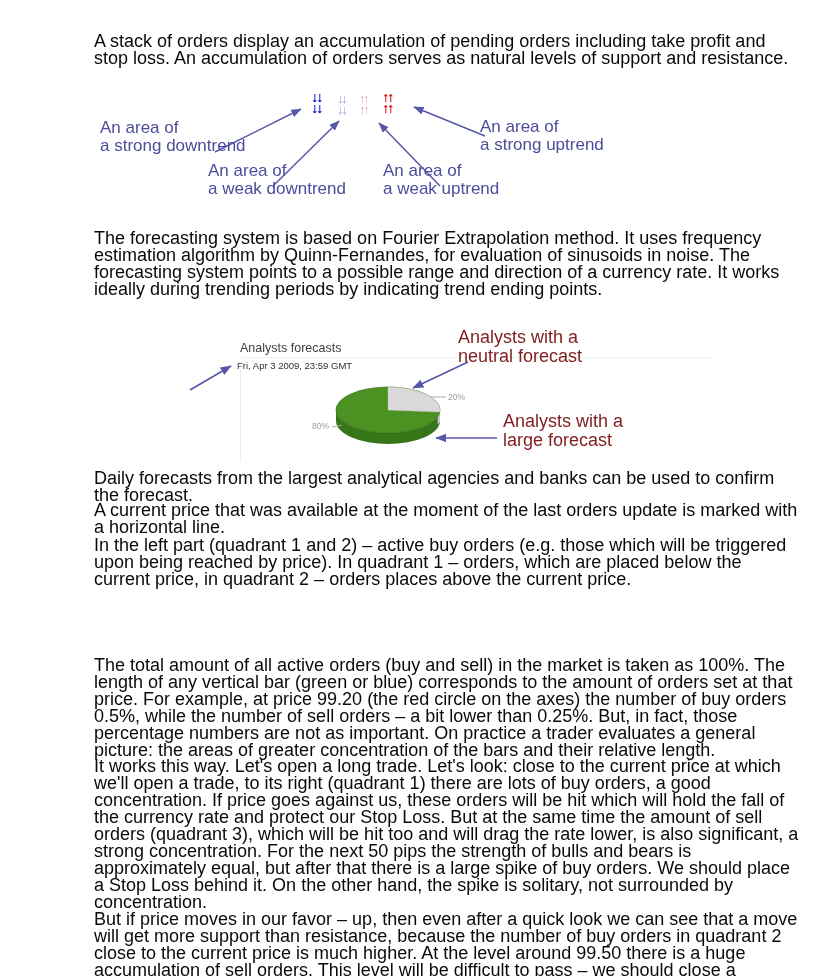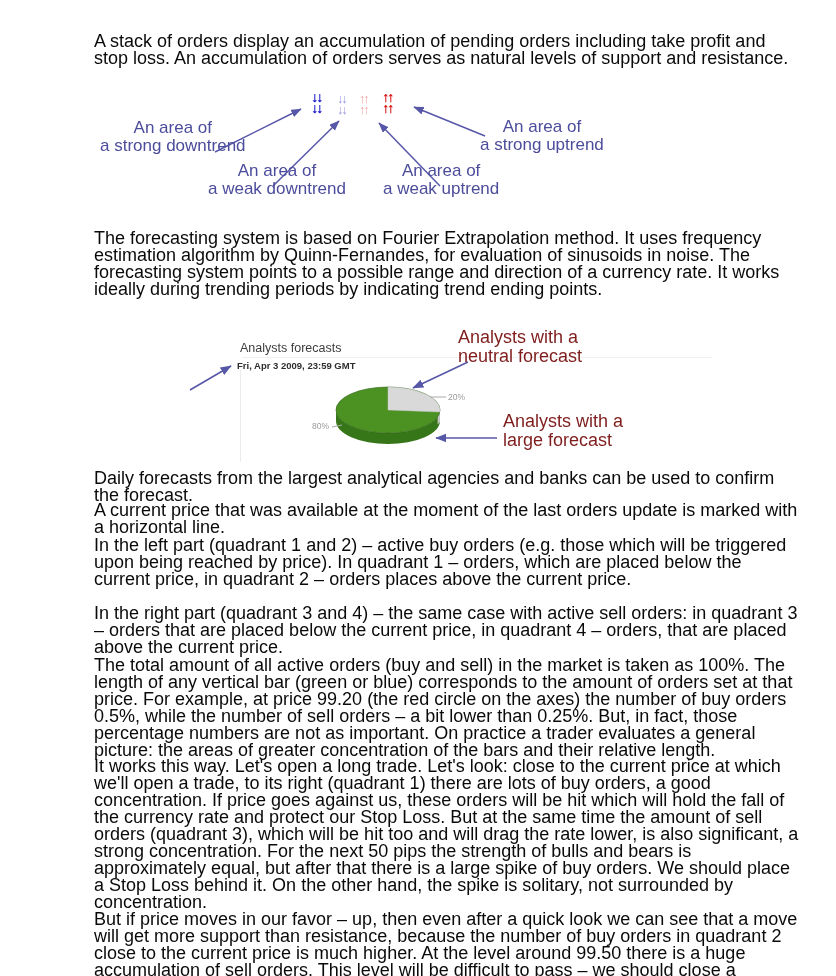--- a/index.html
+++ b/index.html
@@ -13,26 +13,26 @@
   
   .diagram{position:absolute;}
   .d1{left:90px;top:88px;width:620px;height:124px;}
   .connectors{position:absolute;left:0;top:0;}
   .arrow-group{position:absolute;font-size:14px;line-height:11px;letter-spacing:-2px;
         text-align:center;white-space:nowrap;padding-right:2px;}
   .arrow-group .row{display:block;}
   .arrow-group.strong{font-weight:bold;text-shadow:0.4px 0 currentColor;}
   .arrow-group.weak{font-size:12.5px;}
   .dlabel{position:absolute;color:#4c4c9c;font-size:17px;line-height:18px;white-space:nowrap;}
-  .dlabel span{display:block;text-align:center;}
+  .dlabel span{display:block;}
 
   
   .d2{left:90px;top:326px;width:660px;height:142px;}
   .fd-title{position:absolute;left:150px;top:15px;font-size:12.5px;color:#3d3d3d;white-space:nowrap;}
-  .fd-ts{position:absolute;left:147px;top:34px;font-size:9.5px;font-weight:bold;color:#2e2e2e;white-space:nowrap;}
+  .fd-ts{position:absolute;left:147px;top:34px;font-size:9.5px;font-weight:normal;color:#2e2e2e;white-space:nowrap;}
   .fd-vline{position:absolute;left:150px;top:44px;width:1px;height:92px;background:#ececec;}
   .fd-hline{position:absolute;left:152px;top:31px;width:470px;height:1px;background:#f0f0f0;}
   .fd-label{position:absolute;color:#7f1d1d;font-size:18px;line-height:19px;white-space:nowrap;}
   .fd-label span{display:block;}
   .pct{position:absolute;font-size:8.5px;color:#9a9a9a;white-space:nowrap;}
 </style>
 </head>
 <body>
 
 <div class="page">
@@ -126,17 +126,16 @@
     </div>
     <div class="fd-label" style="left:413px;top:86px">
       <span>Analysts with a</span>
       <span>large forecast</span>
     </div>
   </div>
 
   <p class="para" style="top:470px">Daily forecasts from the largest analytical agencies and banks can be used to confirm the forecast.</p>
   <p class="para" style="top:502px">A current price that was available at the moment of the last orders update is marked with a horizontal line.</p>
   <p class="para" style="top:537px">In the left part (quadrant 1 and 2) – active buy orders (e.g. those which will be triggered upon being reached by price). In quadrant 1 – orders, which are placed below the current price, in quadrant 2 – orders places above the current price.</p>
-  <p class="para" style="top:605px">In the right part (quadrant 3 and 4) – the same case with active sell orders: in quadrant 3 – orders that are placed below the current price, in quadrant 4 – orders, that are placed above the current price.</p>
   <p class="para" style="top:657px">The total amount of all active orders (buy and sell) in the market is taken as 100%. The length of any vertical bar (green or blue) corresponds to the amount of orders set at that price. For example, at price 99.20 (the red circle on the axes) the number of buy orders 0.5%, while the number of sell orders – a bit lower than 0.25%. But, in fact, those percentage numbers are not as important. On practice a trader evaluates a general picture: the areas of greater concentration of the bars and their relative length.</p>
   <p class="para" style="top:758px"><span>It works this way. Let's open a long trade. Let's look: close to the current price at which we'll open a trade, to its right (quadrant 1) there are lots of buy orders, a good concentration. If price goes against us, these orders will be hit which will hold the fall of the currency rate and protect our Stop Loss. But at the same time the amount of sell orders (quadrant 3), which will be hit too and will drag the rate lower, is also significant, a strong concentration. For the next 50 pips the strength of bulls and bears is approximately equal, but after that there is a large spike of buy orders. We should place a Stop Loss behind it. On the other hand, the spike is solitary, not surrounded by concentration.</span><br><span>But if price moves in our favor – up, then even after a quick look we can see that a move will get more support than resistance, because the number of buy orders in quadrant 2 close to the current price is much higher. At the level around 99.50 there is a huge accumulation of sell orders. This level will be difficult to pass – we should close a position there.</span></p>
 
 </div>
 
 </body></html>

